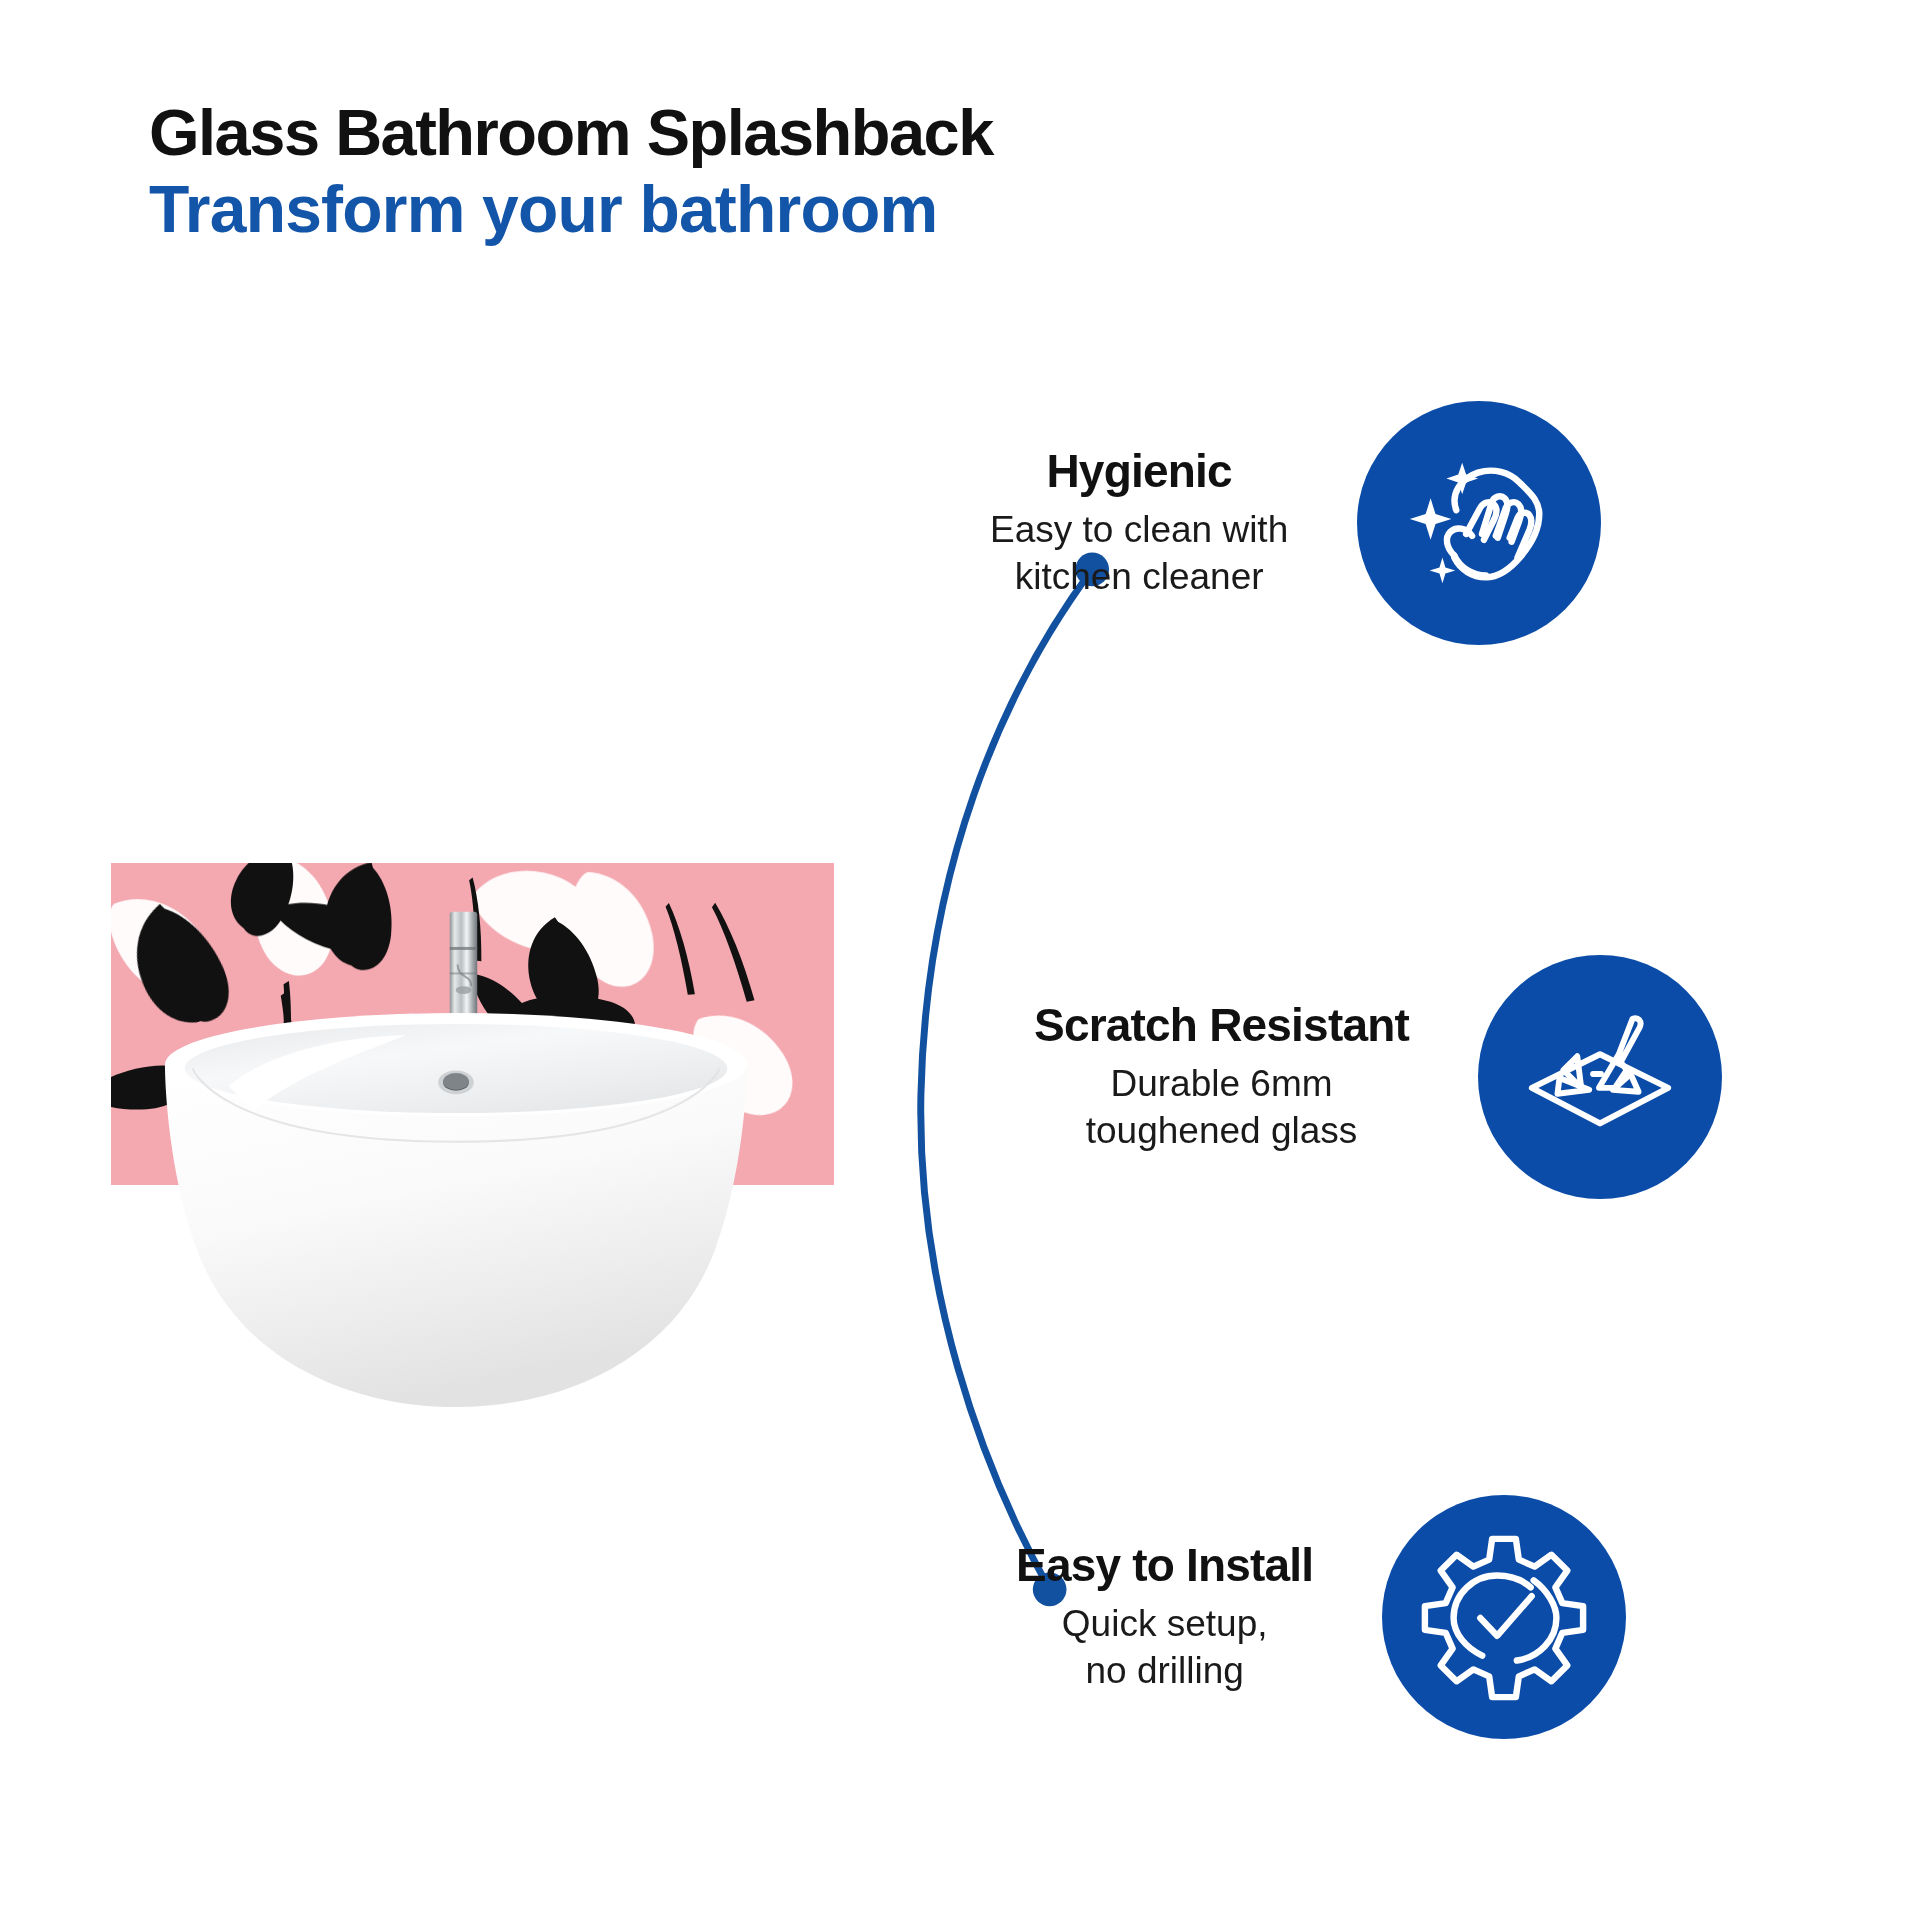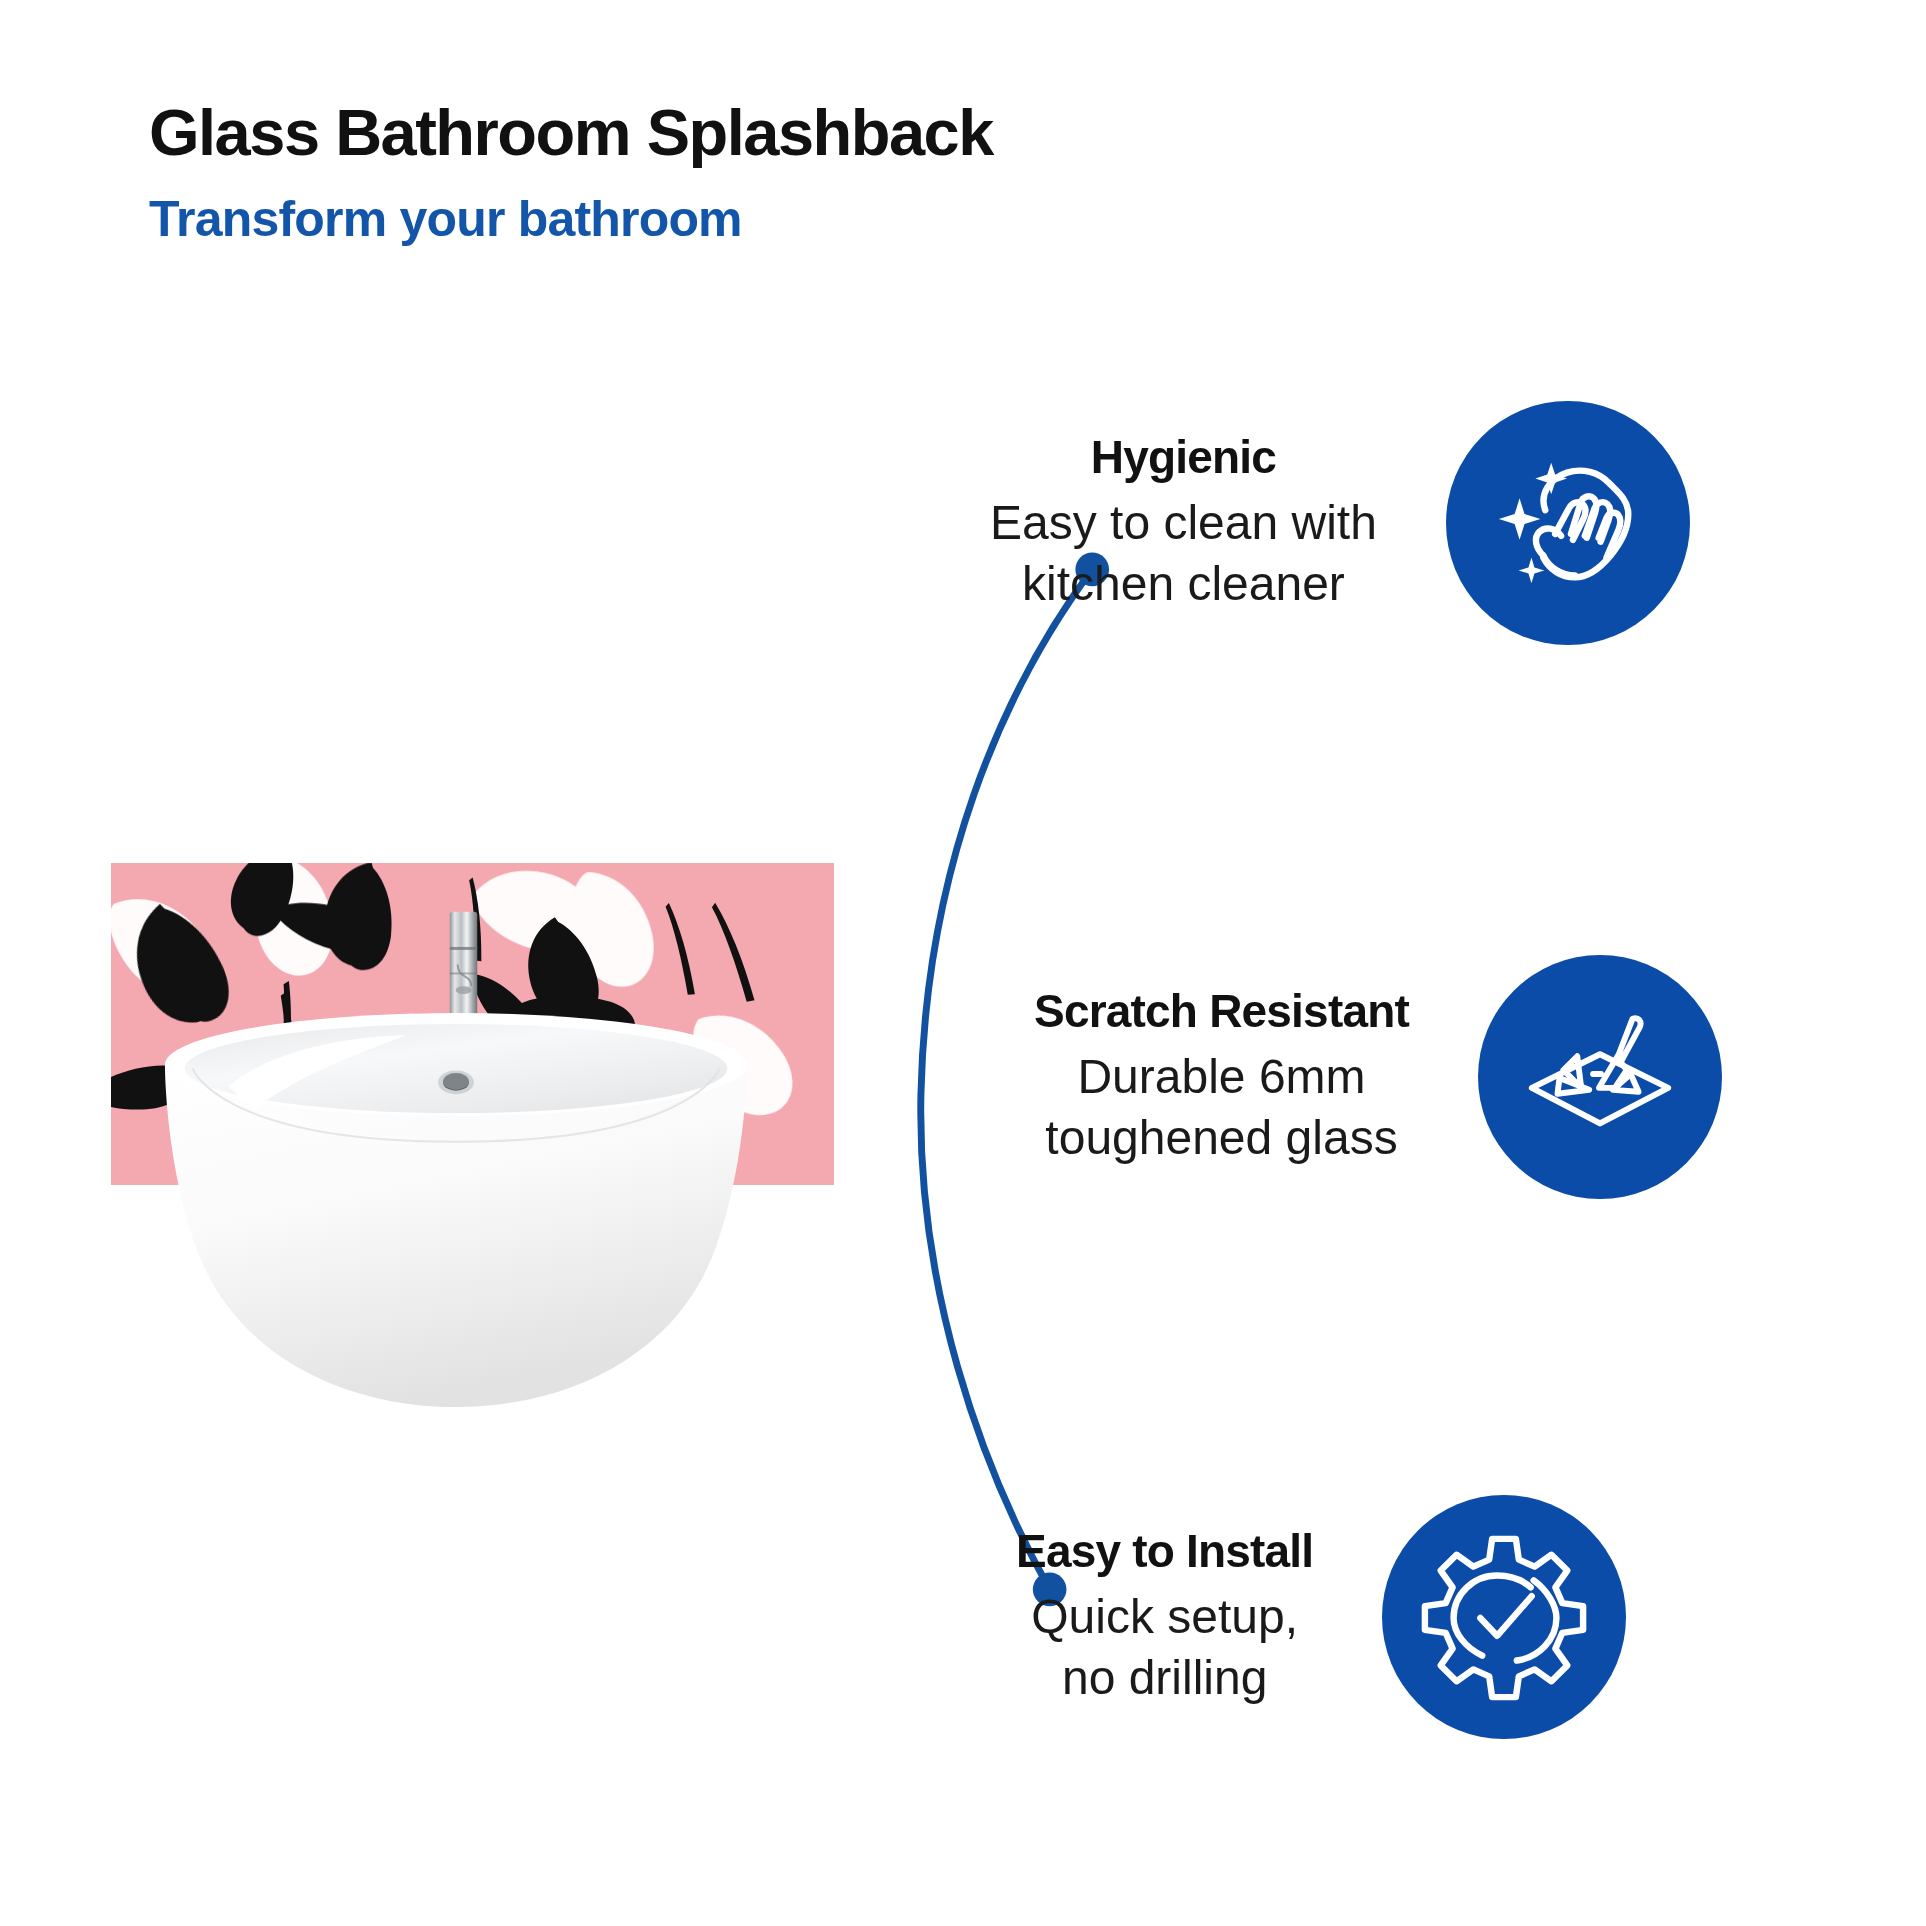--- a/index.html
+++ b/index.html
@@ -25,25 +25,25 @@
     font-weight: bold;
     font-size: 65px;
     letter-spacing: -1.5px;
     color: #111111;
     line-height: 1.05;
     white-space: nowrap;
   }
   .subtitle {
     font-family: "Liberation Sans", sans-serif;
     font-weight: bold;
-    font-size: 50px;
+    font-size: 66px;
     letter-spacing: -0.8px;
     color: #1355A8;
     line-height: 1.1;
-    margin-top: 25px;
+    margin-top: 6px;
     white-space: nowrap;
   }
 
   
   .product {
     position: absolute;
     left: 111px;
     top: 863px;
     width: 723px;
     height: 322px;
@@ -97,21 +97,21 @@
     font-weight: bold;
     font-size: 46px;
     letter-spacing: -0.8px;
     color: #111111;
     line-height: 1.15;
     white-space: nowrap;
   }
   .feature-desc {
     font-family: "Liberation Sans", sans-serif;
     font-weight: normal;
-    font-size: 48px;
+    font-size: 37px;
     color: #1a1a1a;
     line-height: 1.28;
     margin-top: 8px;
     white-space: pre-line;
   }
 
   .icon-circle {
     width: 244px;
     height: 244px;
     border-radius: 50%;

